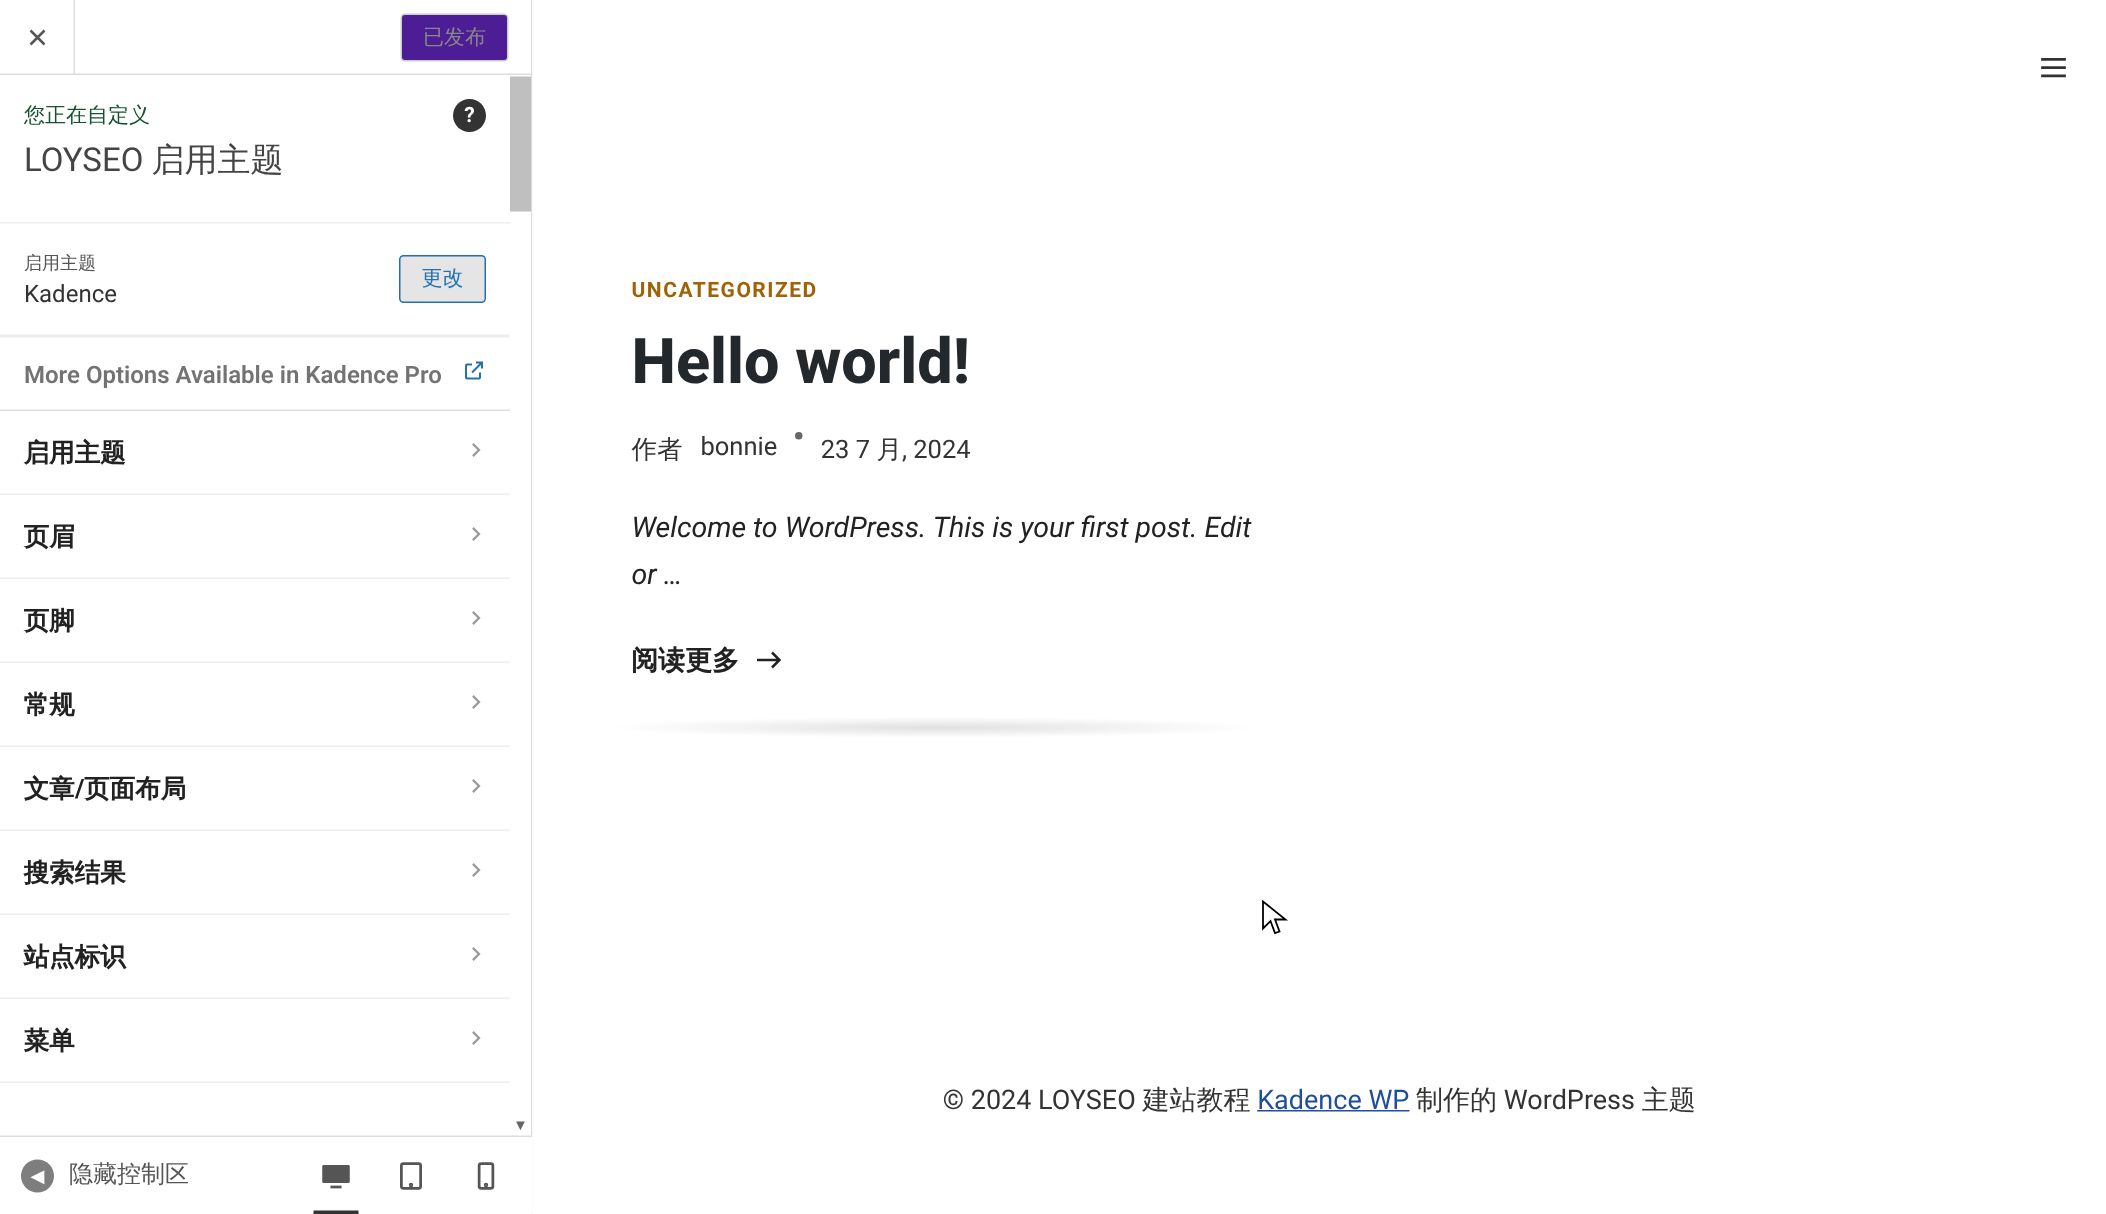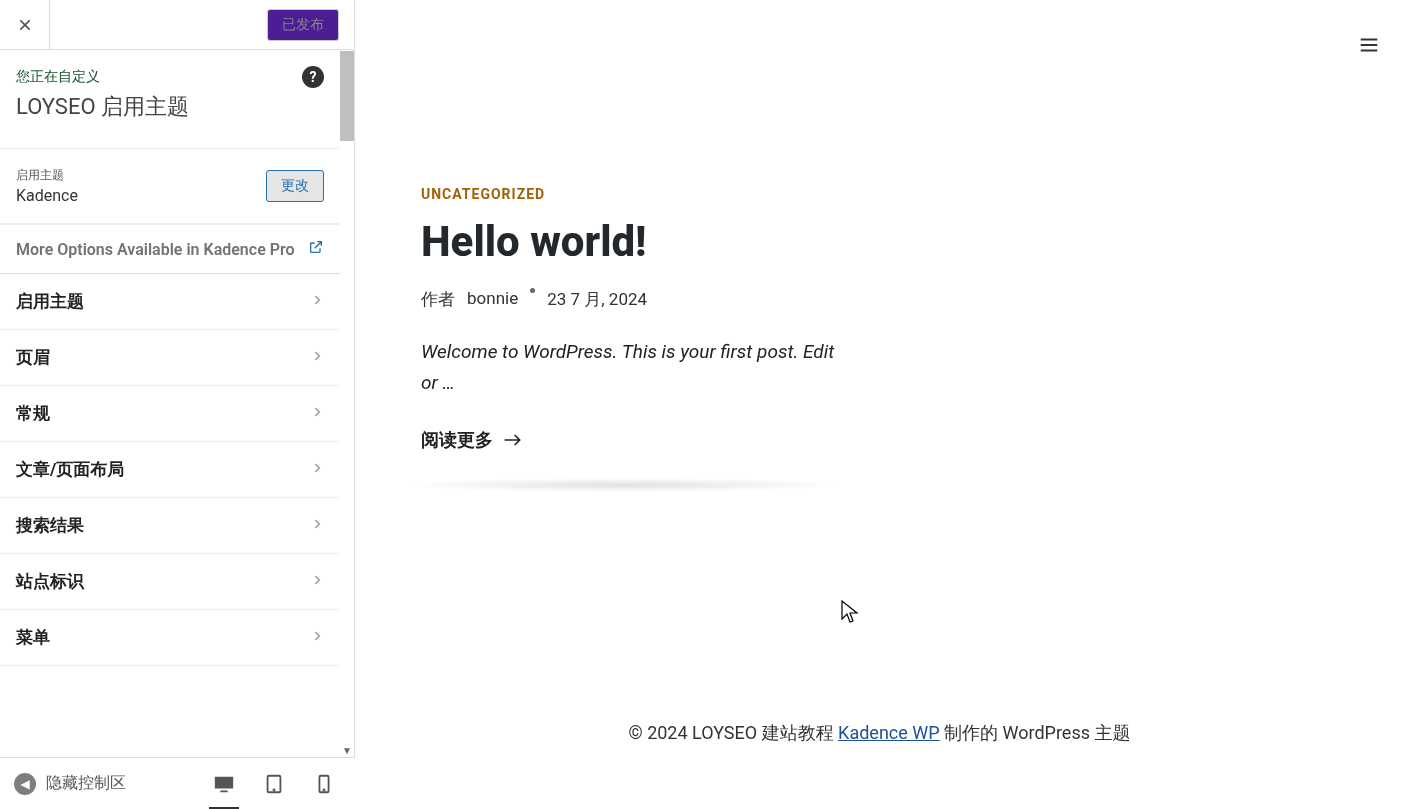--- a/index.html
+++ b/index.html
@@ -171,20 +171,26 @@
             <path d="M9 5l7 7-7 7"></path>
           </svg></span>
     </div>
     <div class="nav-item">
       <span class="label">页眉</span>
       <span class="chev"><svg viewBox="0 0 24 24" fill="none" stroke="currentColor" stroke-width="2.5">
             <path d="M9 5l7 7-7 7"></path>
           </svg></span>
     </div>
     <div class="nav-item">
+      <span class="label">页脚</span>
+      <span class="chev"><svg viewBox="0 0 24 24" fill="none" stroke="currentColor" stroke-width="2.5">
+            <path d="M9 5l7 7-7 7"></path>
+          </svg></span>
+    </div>
+    <div class="nav-item">
       <span class="label">常规</span>
       <span class="chev"><svg viewBox="0 0 24 24" fill="none" stroke="currentColor" stroke-width="2.5">
             <path d="M9 5l7 7-7 7"></path>
           </svg></span>
     </div>
     <div class="nav-item">
       <span class="label">文章/页面布局</span>
       <span class="chev"><svg viewBox="0 0 24 24" fill="none" stroke="currentColor" stroke-width="2.5">
             <path d="M9 5l7 7-7 7"></path>
           </svg></span>

